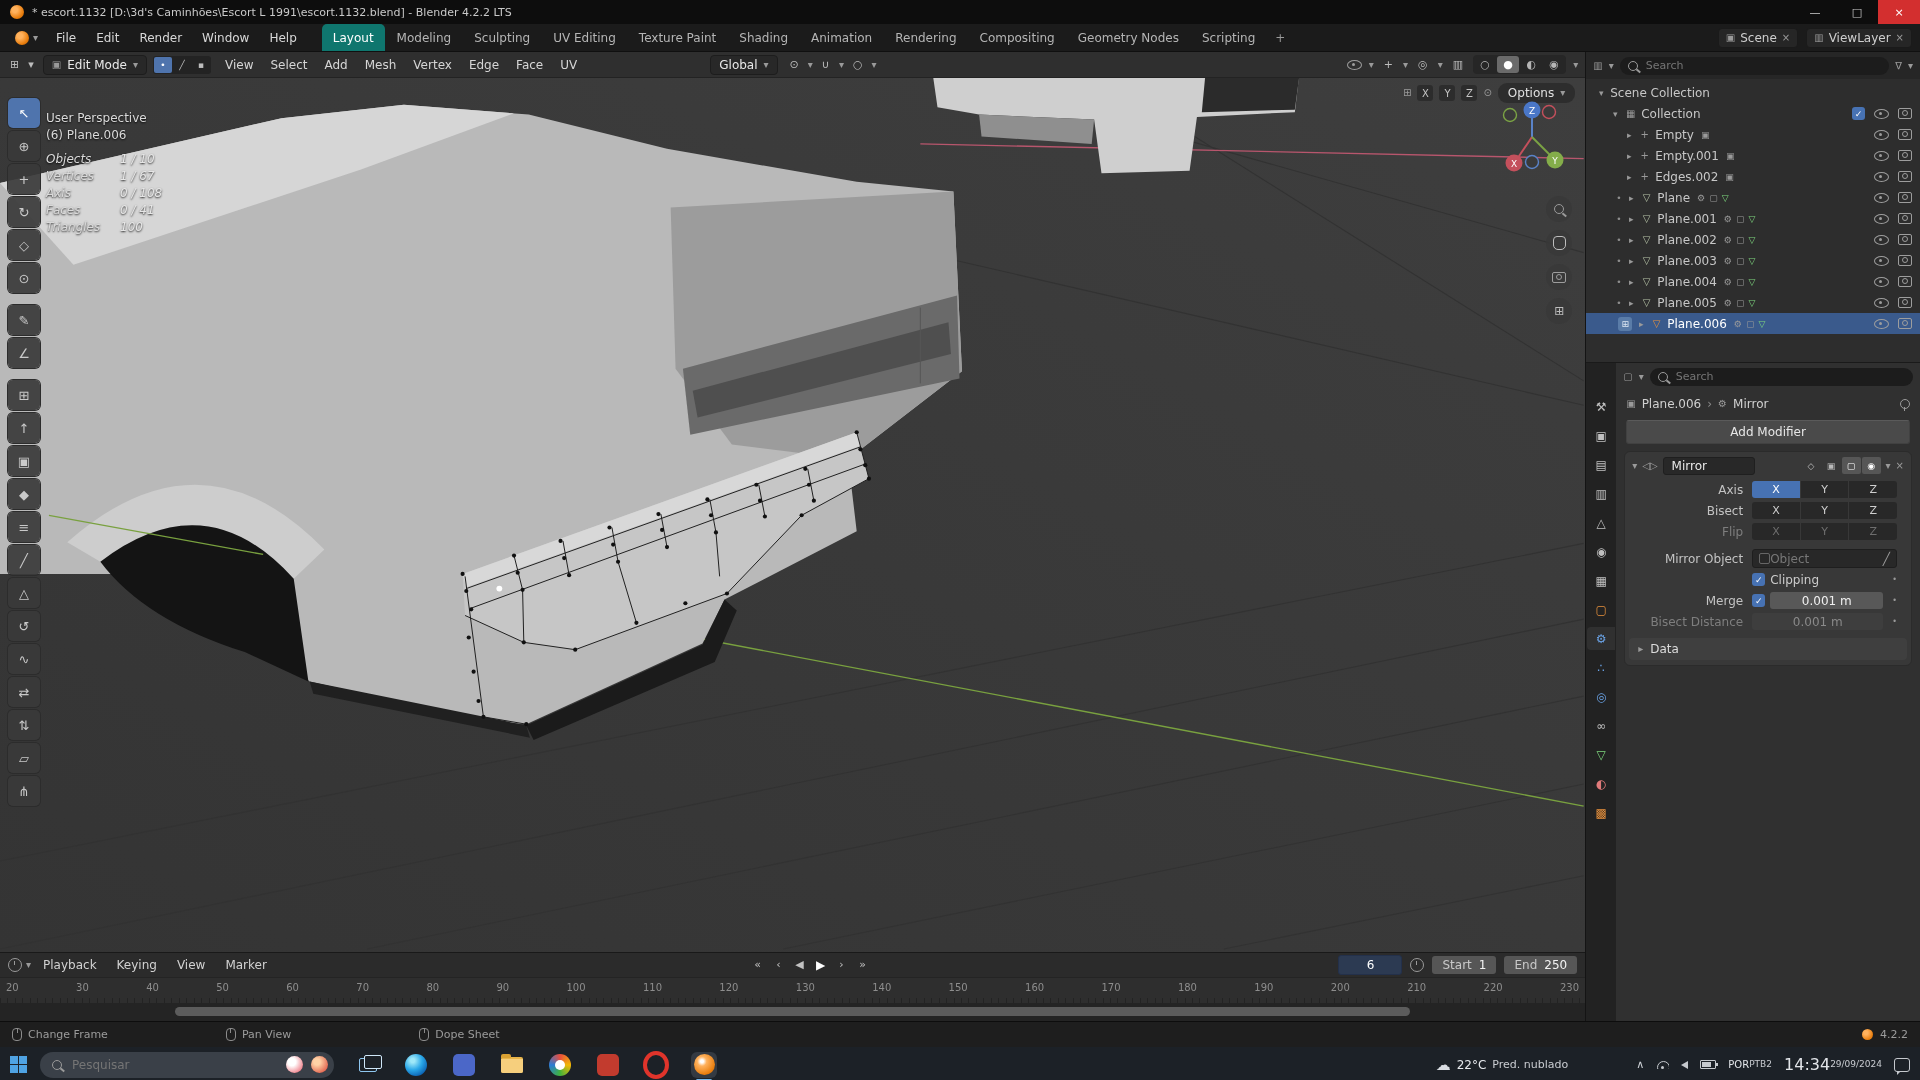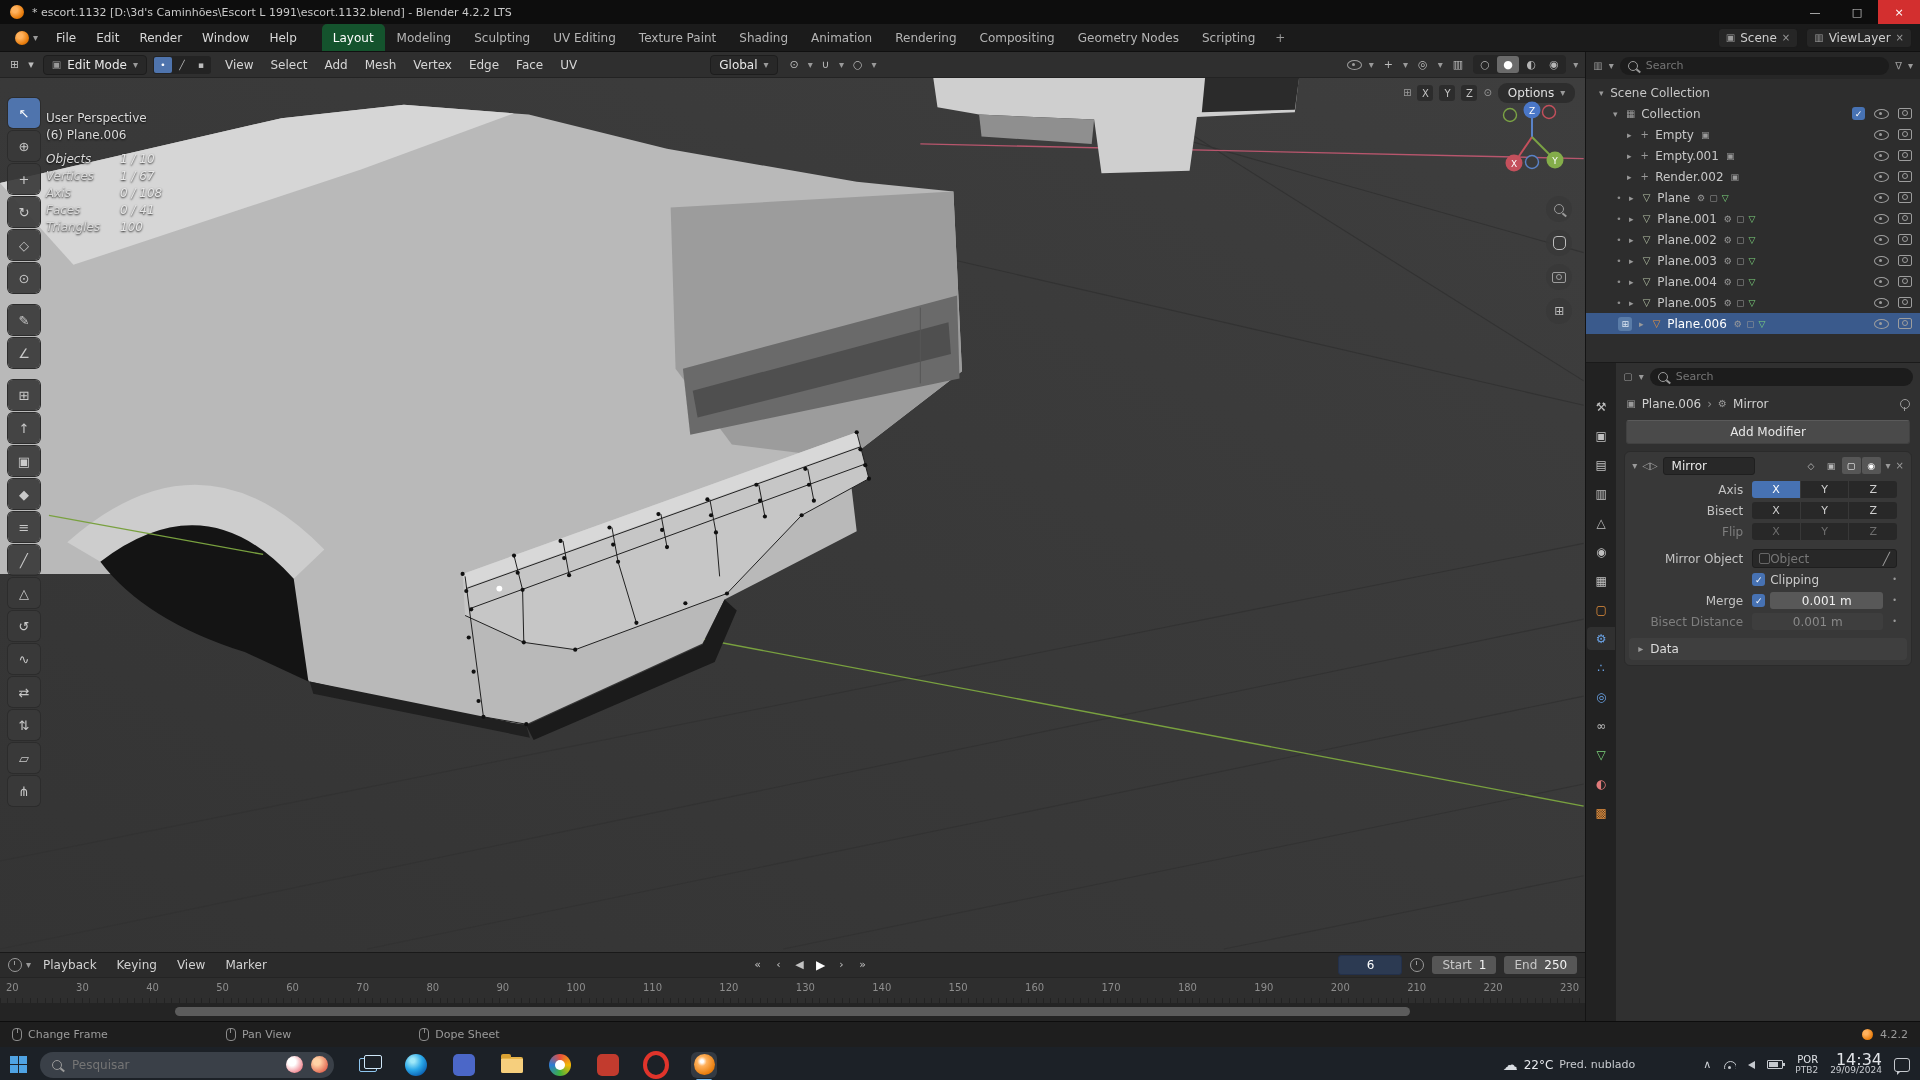--- a/index.html
+++ b/index.html
@@ -14,21 +14,21 @@
   .win-controls{margin-left:auto;display:flex;height:100%;}
   .win-btn{width:42px;height:100%;display:flex;align-items:center;justify-content:center;color:#cfcfcf;font-size:11px;}
   .win-btn.close{background:#d32f2f;color:#fff;}
 
   
   .menubar{height:27px;background:#1b1b1b;display:flex;align-items:center;padding:0 8px;gap:2px;border-bottom:1px solid #101010;}
   .mb-logo{display:flex;align-items:center;gap:4px;padding:0 7px;}
   .menu-item{padding:3px 9px;border-radius:4px;color:#d8d8d8;}
   .workspaces{display:flex;margin-left:14px;gap:1px;height:100%;align-items:stretch;}
   .ws-tab{display:flex;align-items:center;padding:0 11px;color:#b5b5b5;border-radius:5px 5px 0 0;font-size:12px;}
-  .ws-tab.active{background:#14532d;color:#ffffff;}
+  .ws-tab.active{background:#0f766e;color:#ffffff;}
   .ws-add{display:flex;align-items:center;padding:0 8px;color:#9a9a9a;}
   .mb-right{margin-left:auto;display:flex;align-items:center;gap:8px;}
   .mb-pill{display:flex;align-items:center;gap:5px;background:#262626;border:1px solid #1a1a1a;border-radius:4px;padding:2px 7px;color:#cfcfcf;}
   .mini-ic{color:#9a9a9a;font-size:10px;line-height:1;}
 
   
   .main{display:flex;height:969px;}
   .left-col{width:1586px;display:flex;flex-direction:column;}
   .right-col{width:334px;display:flex;flex-direction:column;border-left:1px solid #141414;background:#2d2d2d;}
 
@@ -179,21 +179,21 @@
   .weather .wi{font-size:15px;color:#d9dde2;}
   .tray-gap{width:44px;}
   .t-glyph{color:#cfd3d8;font-size:11px;}
   .bat-i{width:14px;height:7px;border:1px solid #c5c9ce;border-radius:1px;position:relative;}
   .bat-i::before{content:"";position:absolute;inset:1px 4px 1px 1px;background:#c5c9ce;}
   .bat-i::after{content:"";position:absolute;right:-3px;top:1.5px;width:2px;height:3px;background:#c5c9ce;}
   .wifi-i{width:13px;height:9px;position:relative;overflow:hidden;}
   .wifi-i::before{content:"";position:absolute;left:1px;top:1px;width:11px;height:11px;border:1.5px solid #c5c9ce;border-radius:50%;}
   .wifi-i::after{content:"";position:absolute;left:5px;top:6px;width:3px;height:3px;background:#c5c9ce;border-radius:50%;}
   .vol-i{width:0;height:0;border-top:4px solid transparent;border-bottom:4px solid transparent;border-right:7px solid #c5c9ce;position:relative;}
-  .stack{display:flex;flex-direction:column;align-items:flex-end;line-height:11px;text-align:center;}
+  .stack{display:flex;flex-direction:row;align-items:flex-end;line-height:11px;text-align:center;}
   .stack .l1{font-size:10px;color:#e2e5e9;}
   .stack .l2{font-size:9px;color:#c9ccd1;}
   .clockstack .l1{font-size:16px;}
   .note-i{width:14px;height:12px;border:1px solid #c5c9ce;border-radius:3px;position:relative;}
   .note-i::after{content:"";position:absolute;left:2px;bottom:-4px;width:0;height:0;border-top:4px solid #c5c9ce;border-right:4px solid transparent;}
 </style>
 </head>
 <body>
 
 <div id="screen">
@@ -600,21 +600,21 @@
                 <span class="c-grey">▣</span>
               </span>
             <span class="ol-right">
                 <span class="eye-i"></span>
                 <span class="cam-i"></span>
               </span>
           </div>
           <div class="ol-row" style="--d:2">
             <span class="ol-chev">▸</span>
             <span class="ol-ico c-grey">+</span>
-            <span class="ol-label">Render.002</span>
+            <span class="ol-label">Edges.002</span>
             <span class="ol-mid">
                 <span class="c-grey">▣</span>
               </span>
             <span class="ol-right">
                 <span class="eye-i"></span>
                 <span class="cam-i"></span>
               </span>
           </div>
           <div class="ol-row" style="--d:2">
             <span class="ol-dot">•</span>

